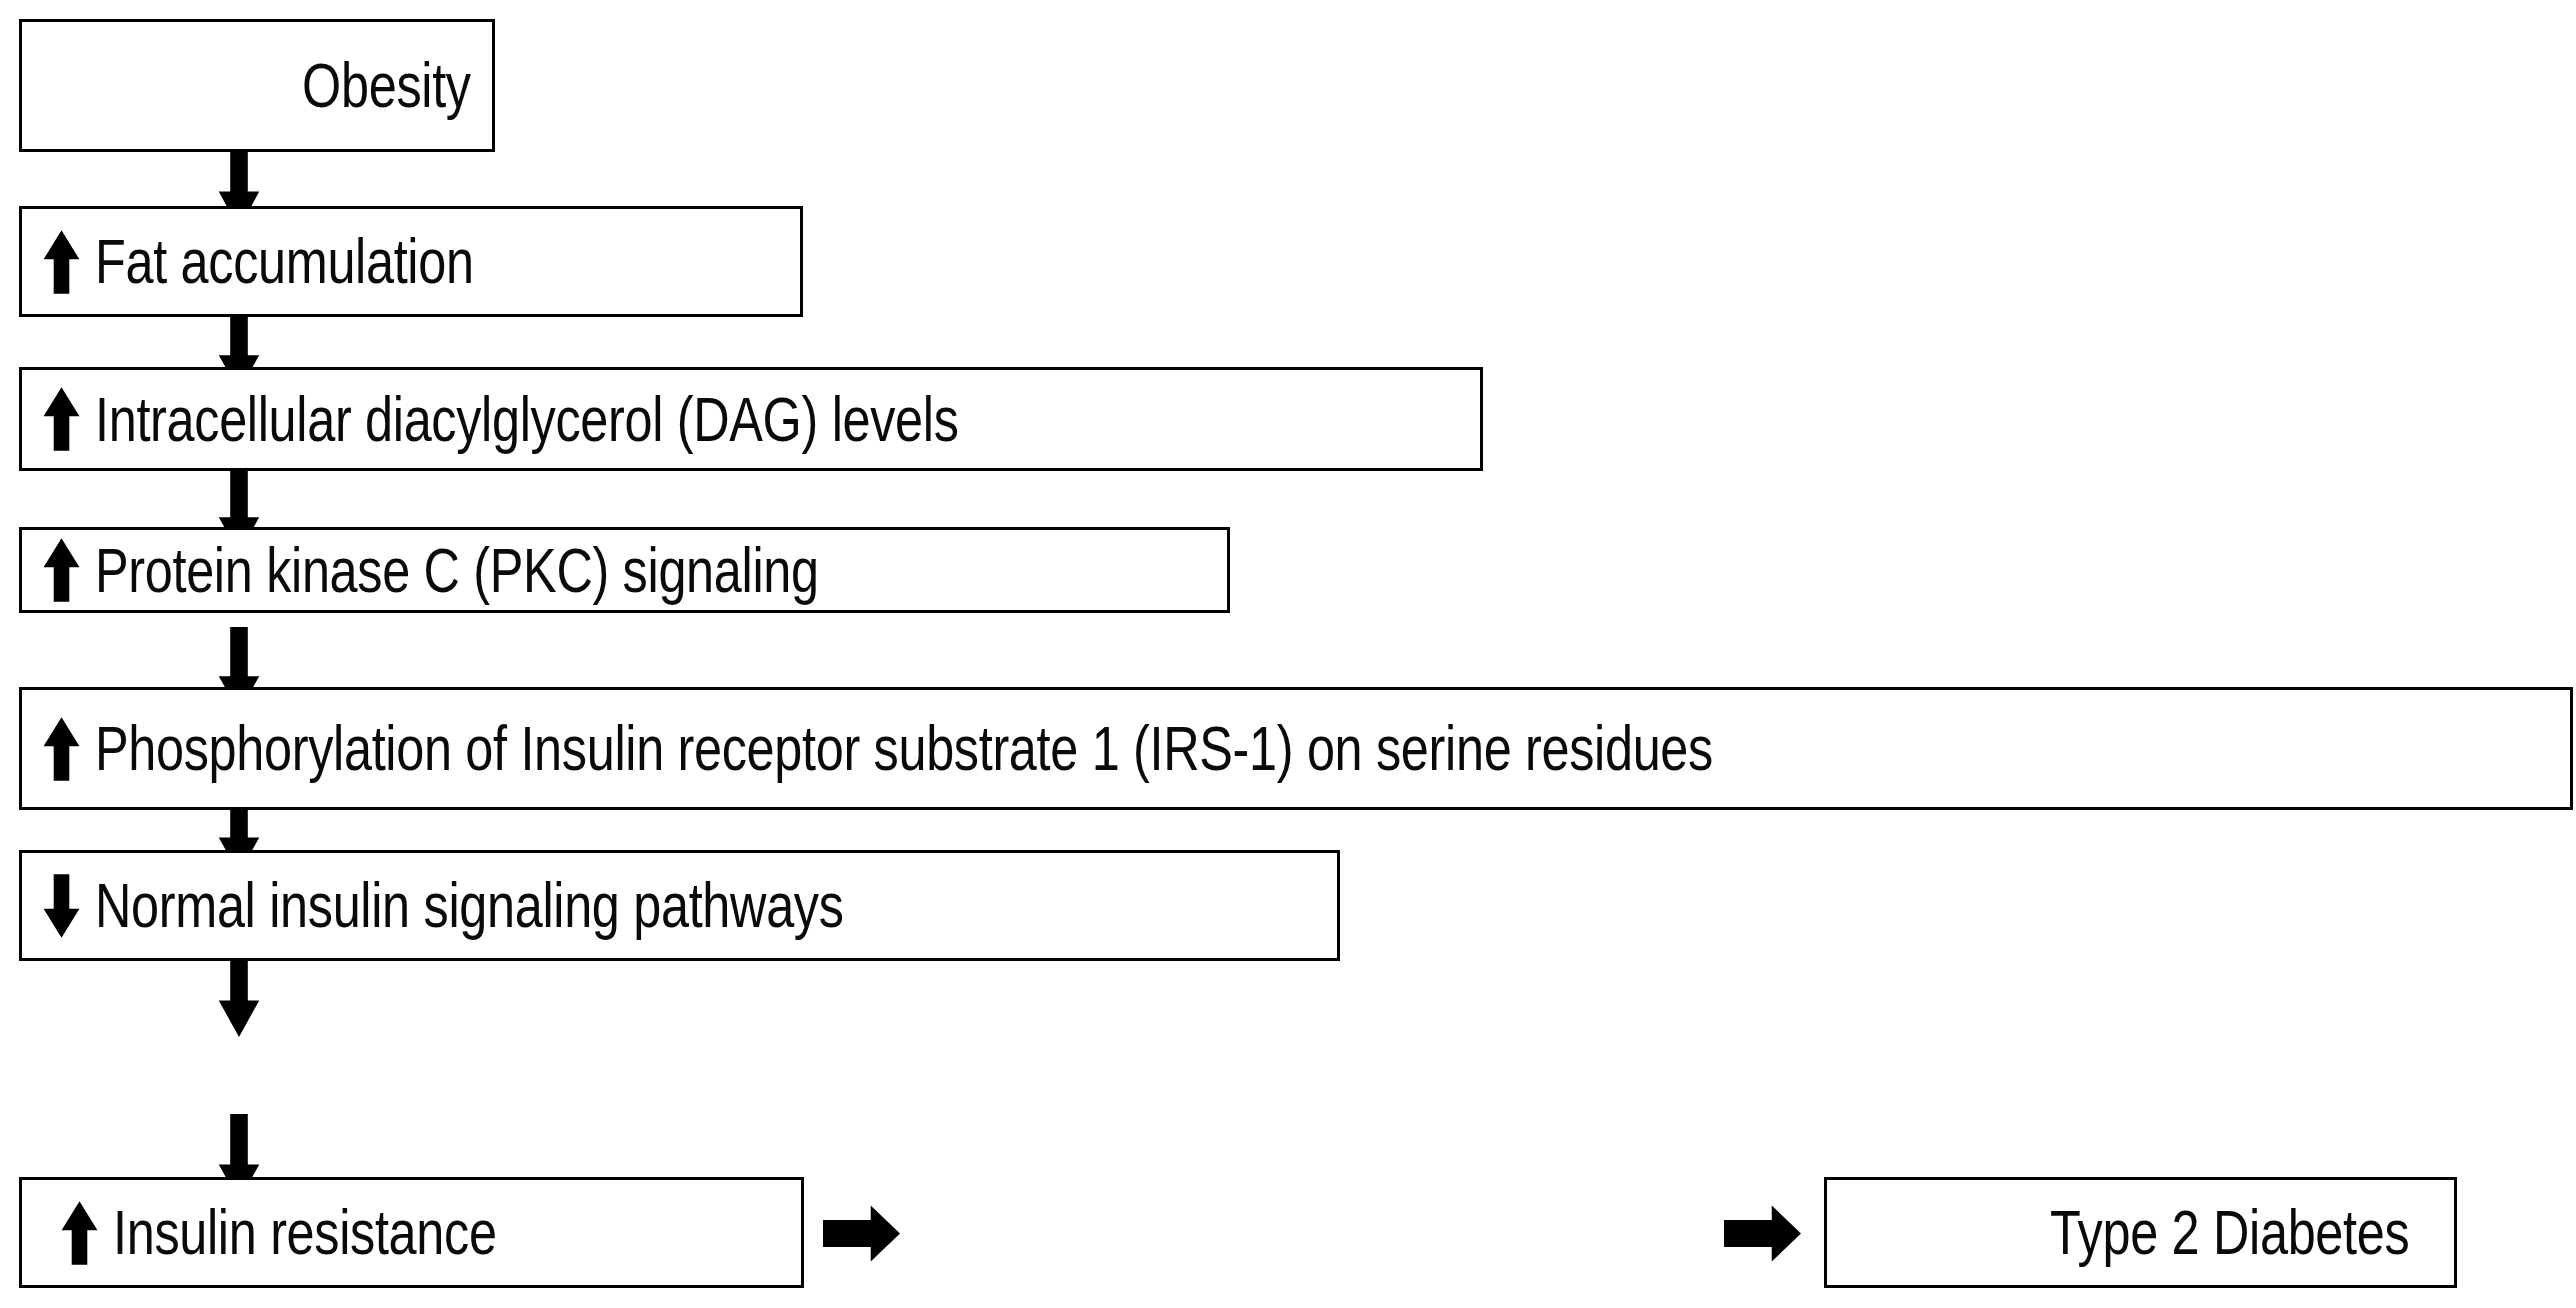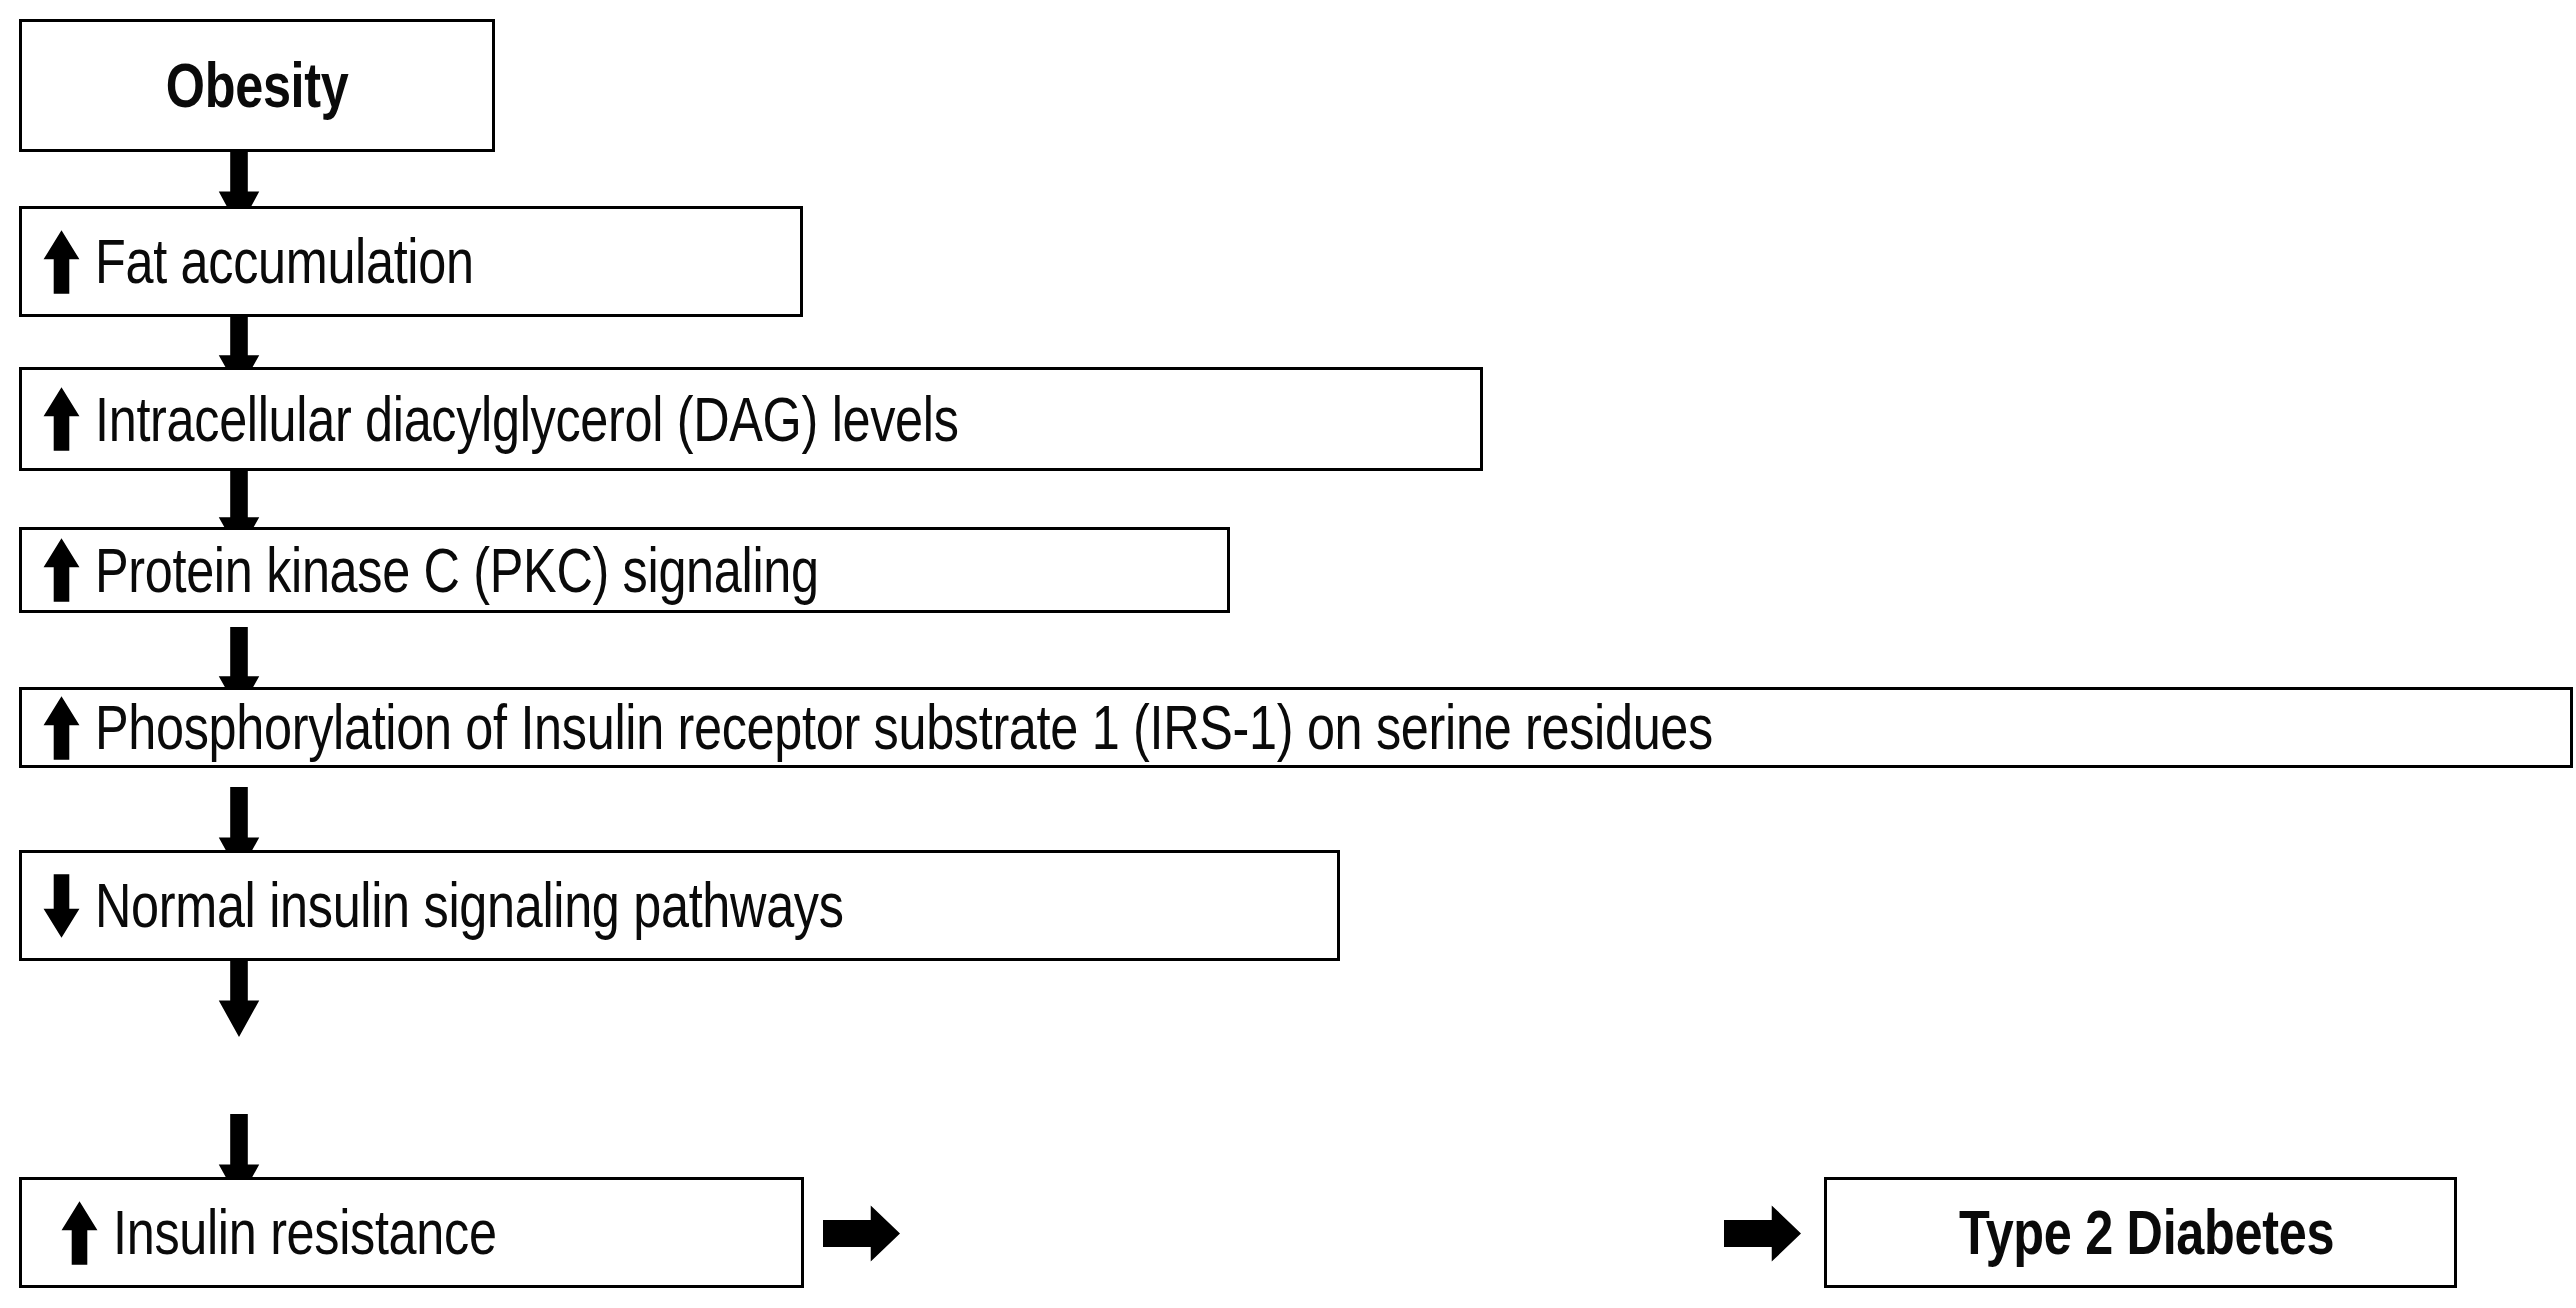--- a/index.html
+++ b/index.html
@@ -29,22 +29,21 @@
     align-items: center;
     z-index: 3;
   }
   .node-inner {
     display: flex;
     align-items: center;
     white-space: nowrap;
     width: 100%;
   }
   .node.center .node-inner {
-    justify-content: center;
-    font-weight: bold;
+    justify-content: flex-end;
   }
   .node.left .node-inner {
     justify-content: flex-start;
     padding-left: 20.4px;
   }
 
   .node-label {
     font-family: "Liberation Sans", sans-serif;
     font-size: 63px;
     line-height: 1;
@@ -116,21 +115,21 @@
     <div class="node left" style="left: 18.7px; top: 527px; width: 1211px; height: 86px;">
       <div class="node-inner">
         <span class="delta">
           <svg viewBox="0 0 100 100" preserveAspectRatio="none">
             <path d="M50 2 L96 46 L70 46 L70 98 L30 98 L30 46 L4 46 Z" fill="#000000"></path>
           </svg>
         </span>
         <span class="node-label">Protein kinase C (PKC) signaling</span>
       </div>
     </div>
-    <div class="node left" style="left: 18.7px; top: 687px; width: 2554px; height: 81px;">
+    <div class="node left" style="left: 18.7px; top: 687px; width: 2554px; height: 123px;">
       <div class="node-inner">
         <span class="delta">
           <svg viewBox="0 0 100 100" preserveAspectRatio="none">
             <path d="M50 2 L96 46 L70 46 L70 98 L30 98 L30 46 L4 46 Z" fill="#000000"></path>
           </svg>
         </span>
         <span class="node-label">Phosphorylation of Insulin receptor substrate 1 (IRS-1) on serine residues</span>
       </div>
     </div>
     <div class="node left" style="left: 18.7px; top: 850px; width: 1321px; height: 111px;">

